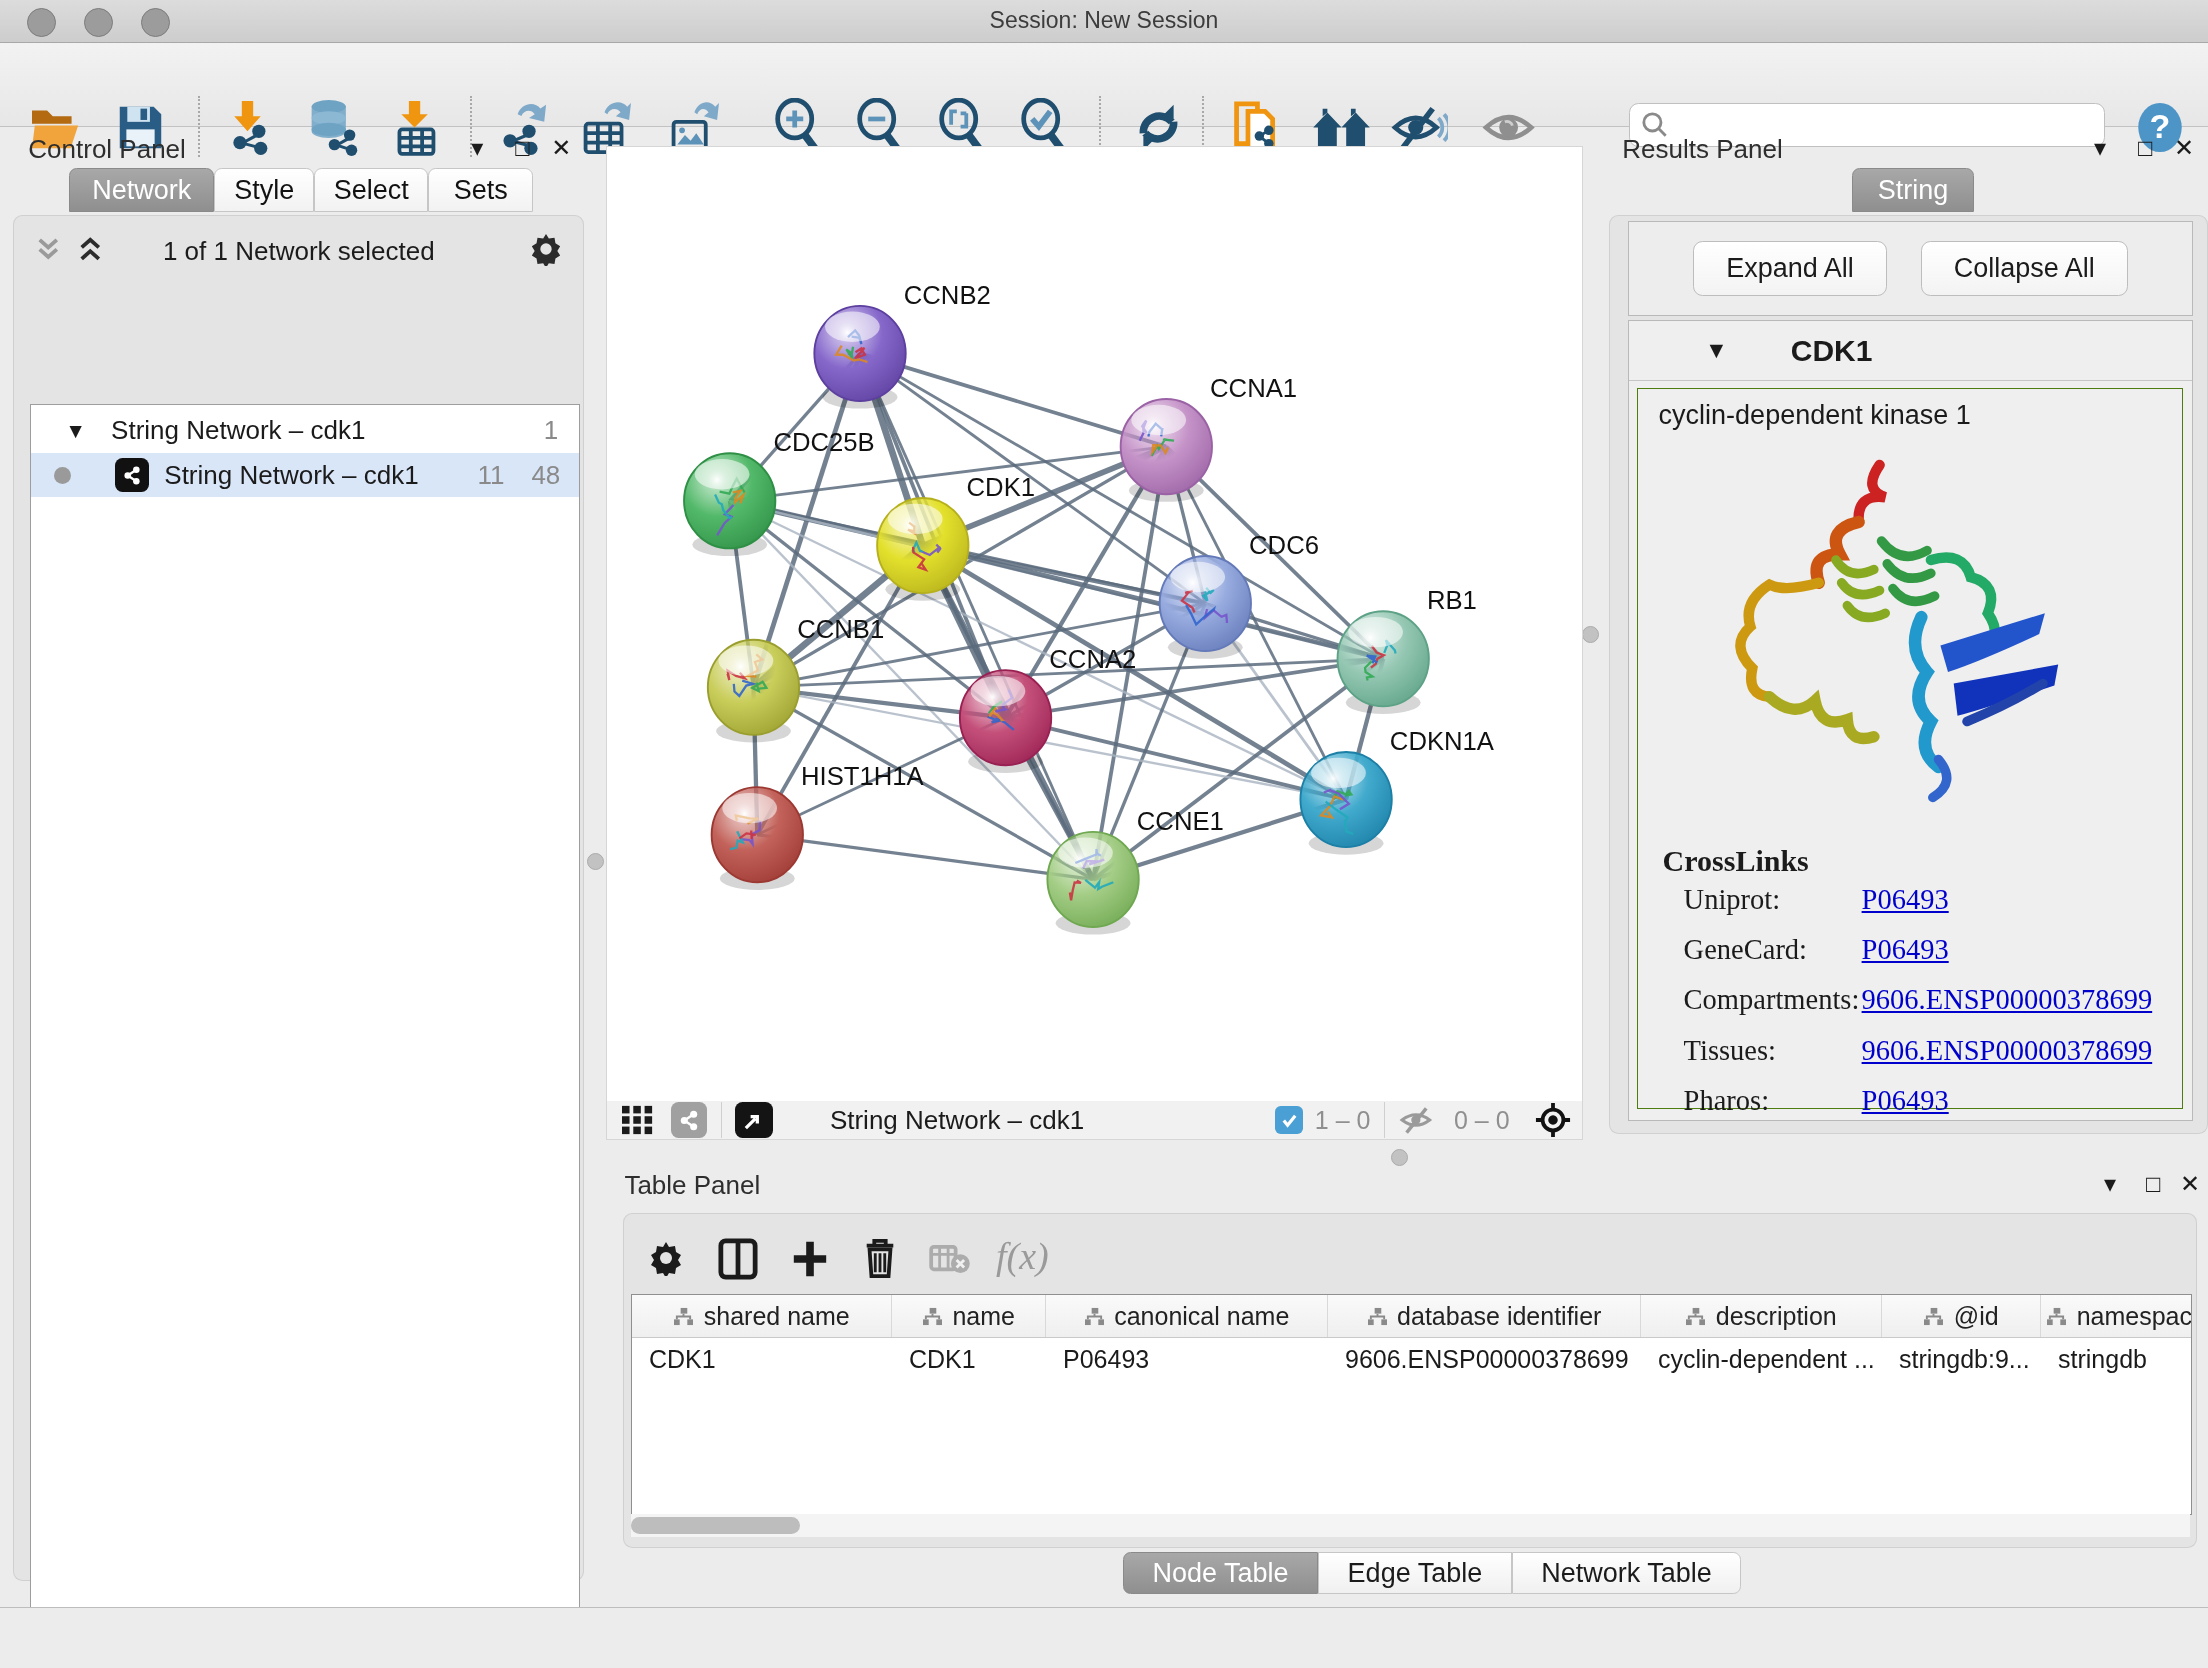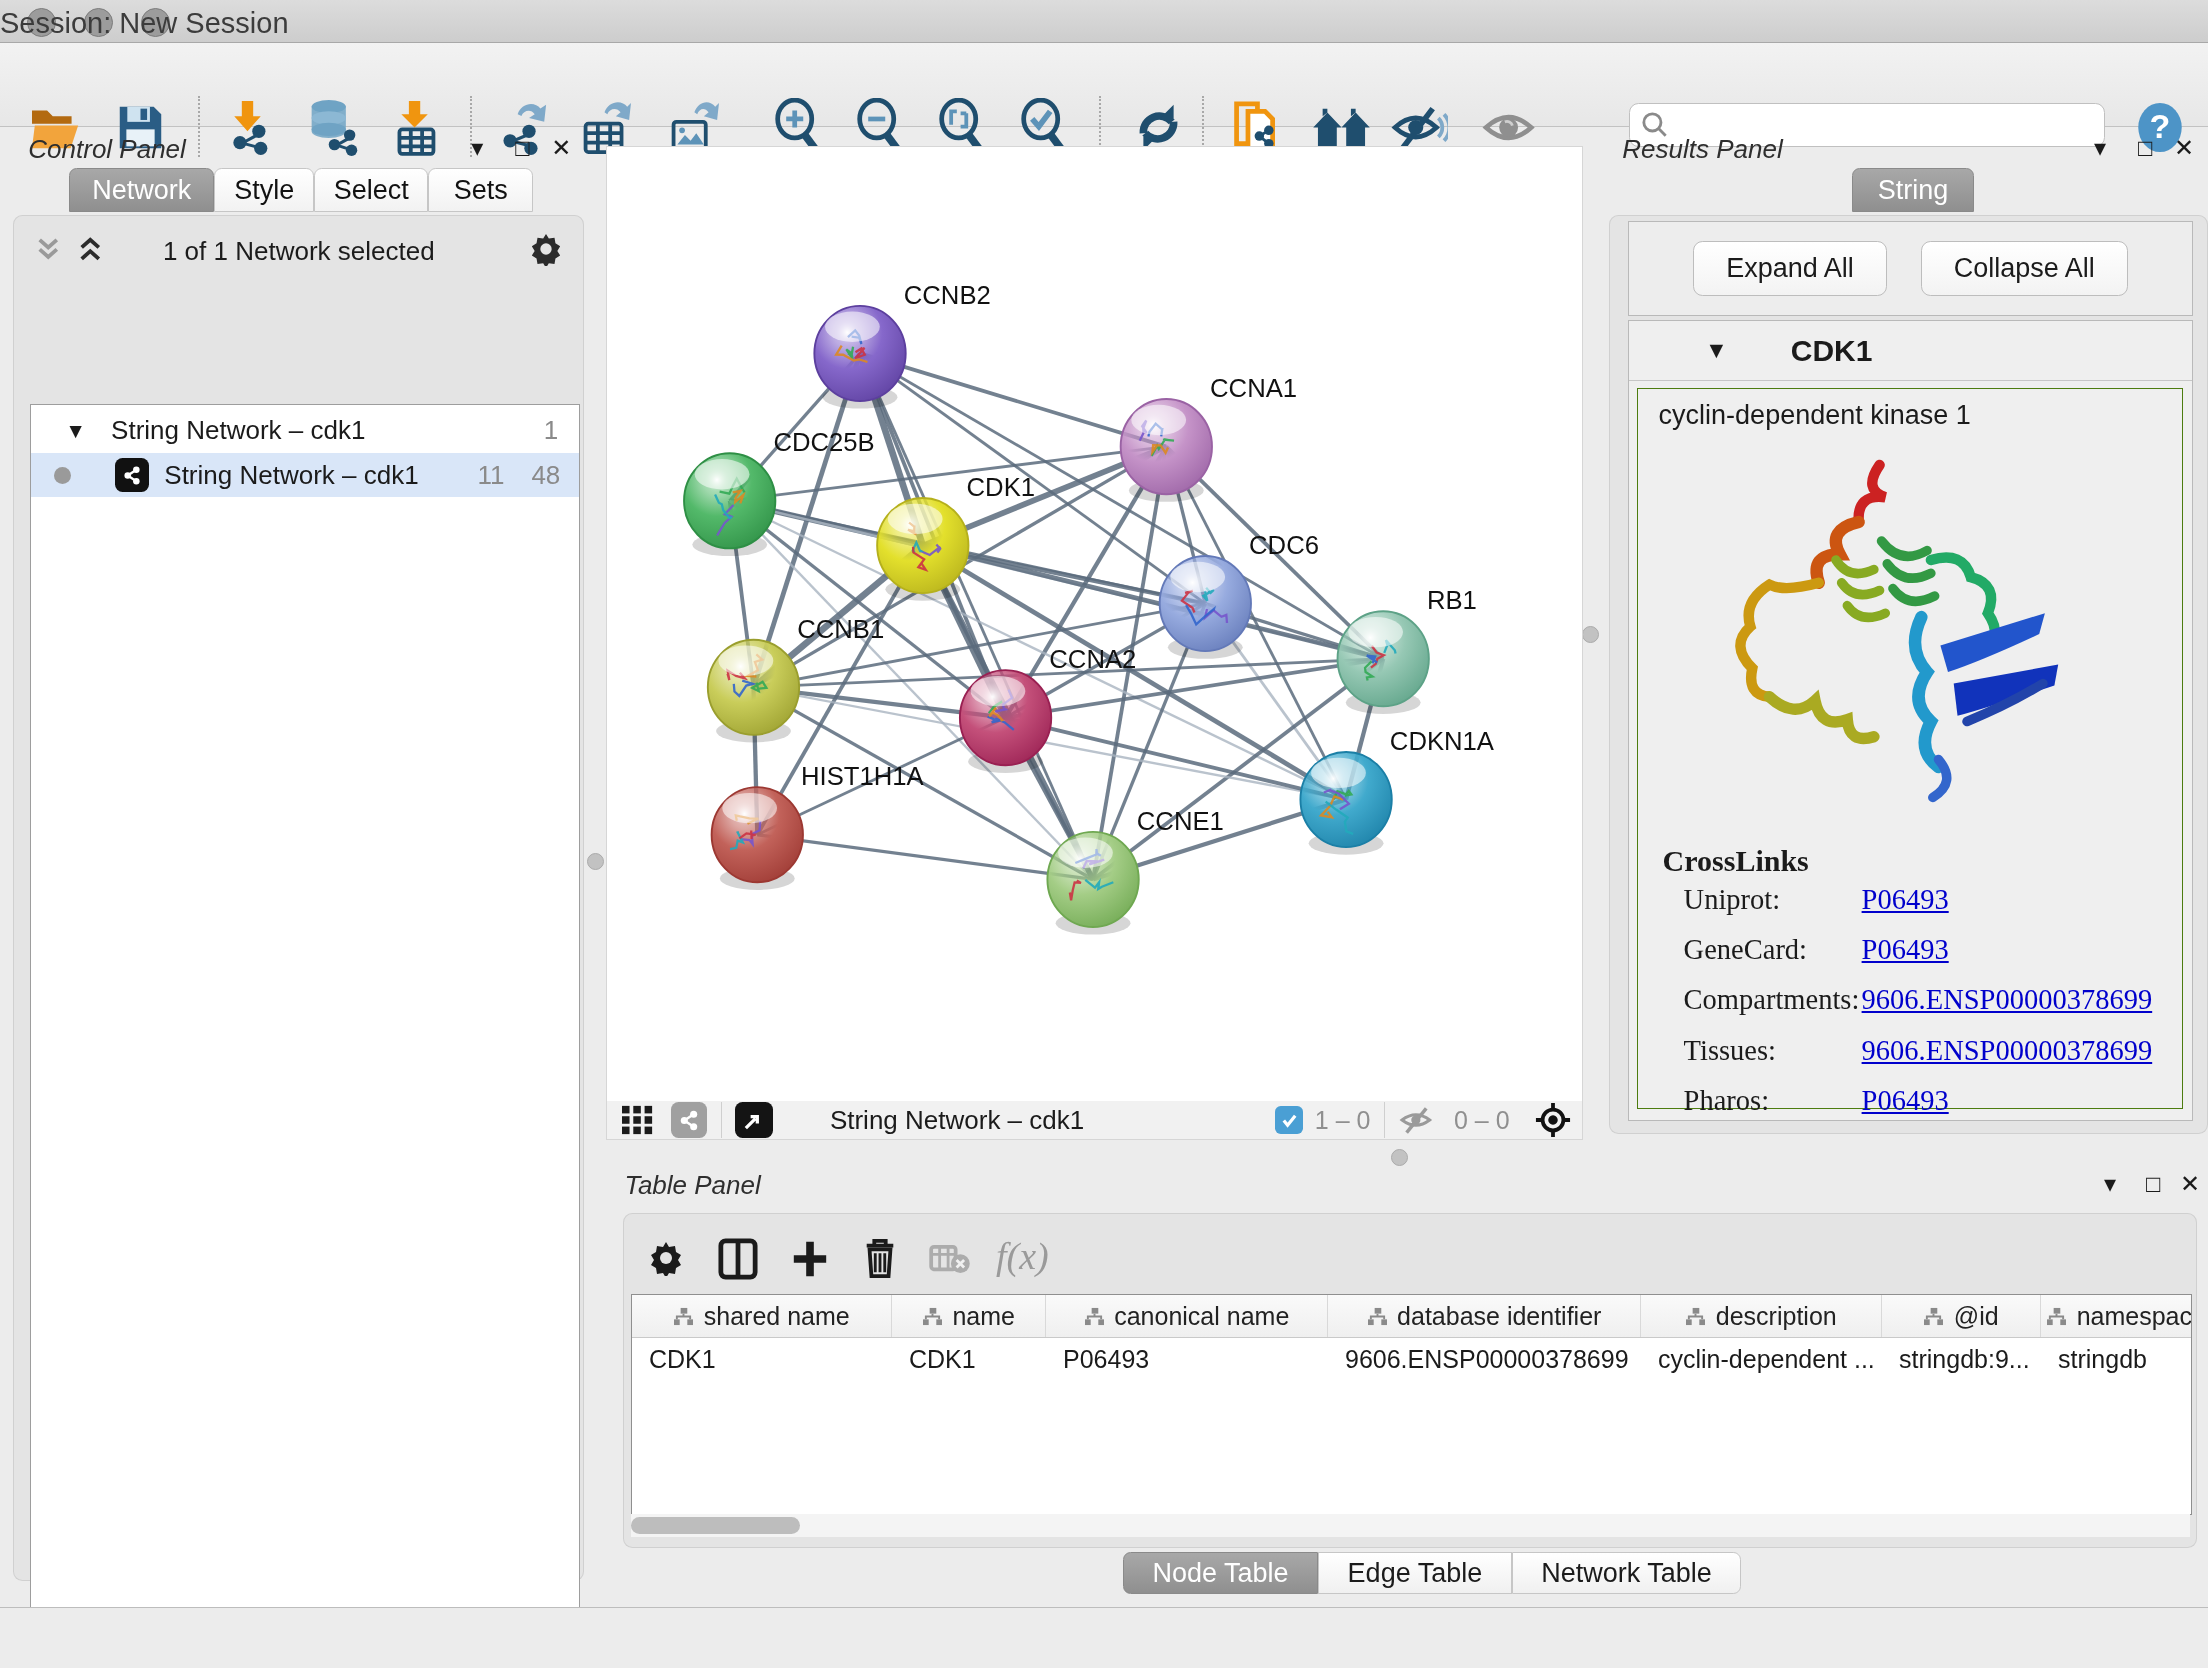--- a/index.html
+++ b/index.html
@@ -4,32 +4,32 @@
 <style>
   html,body{margin:0;padding:0;}
   body{width:2208px;height:1668px;position:relative;background:#ececec;
        font-family:"Liberation Sans","DejaVu Sans",sans-serif;color:#1b1b1b;overflow:hidden;
        -webkit-font-smoothing:antialiased;}
   .abs{position:absolute;}
   
   #titlebar{left:0;top:0;width:2208px;height:42px;background:linear-gradient(#dcdcdc,#cdcdcd);
             border-bottom:1px solid #a8a8a8;}
   .traffic{width:27px;height:27px;border-radius:50%;background:#9c9c9c;border:1px solid #7c7c7c;top:7.6px;}
-  #win-title{width:100%;top:6.7px;font-size:29px;color:#3c3c3c;}
+  #win-title{width:100%;text-align:center;top:6.7px;font-size:23px;color:#3c3c3c;}
   
   #toolbar{left:0;top:43px;width:2208px;height:83px;background:linear-gradient(#f2f2f2,#e7e7e7);
            border-bottom:1px solid #c2c2c2;}
   .tbtn{top:55px;height:59px;display:flex;align-items:center;justify-content:center;}
   .tsep{top:53px;width:0;height:61px;border-left:2.9px dotted #a8a8a8;}
   #searchbox{left:1629px;top:60px;width:476px;height:44px;background:#fff;border:1.9px solid #c0c0c0;
              border-radius:9.5px;display:flex;align-items:center;padding-left:11.4px;box-sizing:border-box;}
   #searchbox input{border:none;outline:none;font-size:25px;width:409px;background:transparent;
                    font-family:"Liberation Sans",sans-serif;}
   
-  .panel-title{font-size:26px;color:#2e2e2e;font-style:italic;}
+  .panel-title{font-size:26px;color:#2e2e2e;}
   .tab{height:44px;display:inline-flex;align-items:center;justify-content:center;font-size:27px;
        border:1px solid #c6c6c6;background:linear-gradient(#ffffff,#f2f2f2);border-radius:7.6px 7.6px 0 0;
        color:#111;padding:0 25px;box-sizing:border-box;}
   .tab.active{background:linear-gradient(#a8a8a8,#8f8f8f);color:#fff;border-color:#8a8a8a;}
   .graybox{background:#e4e4e4;border-radius:9.5px;box-shadow:inset 0 0 0 1px #d0d0d0;}
   
   #cp-list{left:17px;top:278px;width:548px;height:1290px;background:#fff;border:1.9px solid #9d9d9d;}
   .tree-row{position:absolute;left:0;width:100%;height:44px;display:flex;align-items:center;font-size:26px;}
   .tree-row.sel{background:#d9e6f8;}
   .cnt{color:#8a8a8a;}

